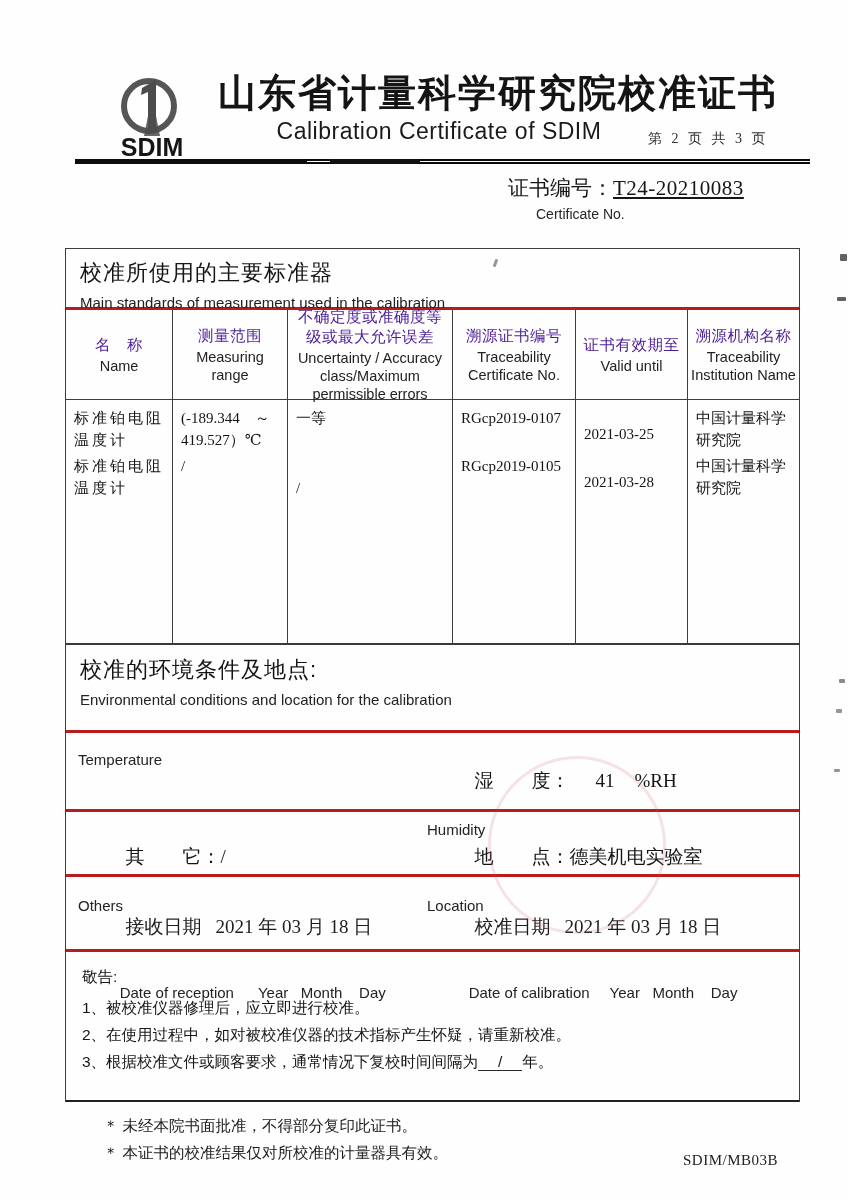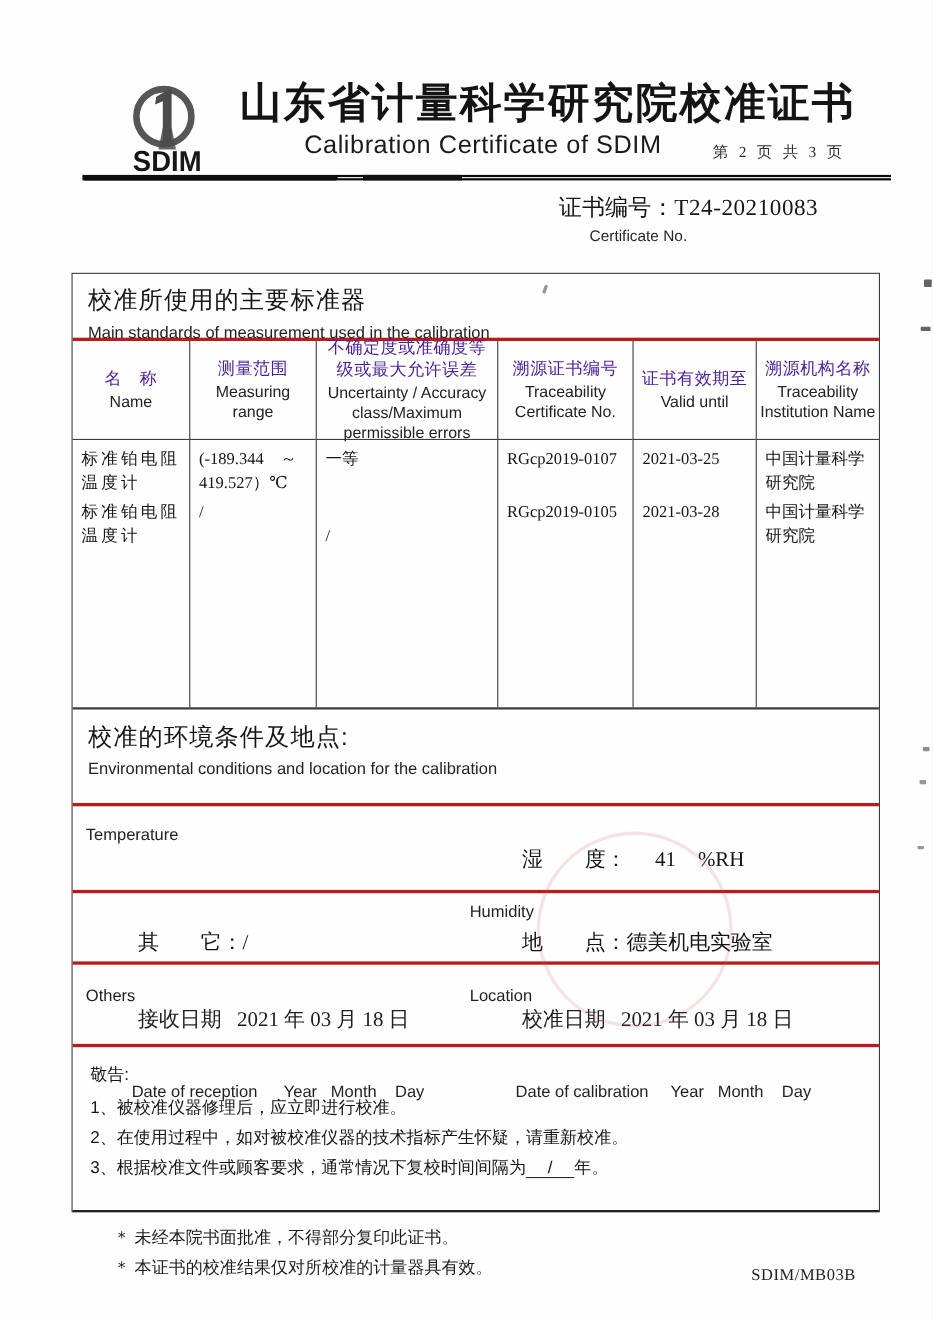--- a/index.html
+++ b/index.html
@@ -31,21 +31,21 @@
   .page-info{
     position:absolute;left:648px;top:130px;width:160px;
     font-size:14px;letter-spacing:3px;color:#2c2c2c;white-space:pre;
   }
   .head-rule{position:absolute;left:75px;top:158px;width:735px;height:7px;}
   .head-rule .dbl{position:absolute;left:0;top:1px;width:100%;height:5px;
     border-top:2px solid #0a0a0a;border-bottom:2px solid #0a0a0a;box-sizing:border-box;}
   .head-rule .smudge{position:absolute;left:0;top:1px;width:232px;height:5px;background:#0d0d0d;border-radius:2px;}
   .head-rule .smudge2{position:absolute;left:255px;top:1px;width:90px;height:5px;background:#111;}
   .cert-line{position:absolute;left:508px;top:174px;font-size:21px;color:#161616;white-space:nowrap;}
-  .cert-line .no{letter-spacing:0.5px;}
+  .cert-line .no{letter-spacing:0.5px;text-decoration:underline;}
   .cert-en{
     position:absolute;left:536px;top:206px;
     font-family:"Liberation Sans","DejaVu Sans",sans-serif;font-size:14px;color:#262626;
   }
   
   .main-box{
     position:absolute;left:65px;top:248px;width:735px;height:854px;
     border:1px solid #3d3d3d;box-sizing:border-box;
   }
   .main-box section{box-sizing:border-box;border-bottom:3px solid #b91c1c;}
@@ -187,21 +187,21 @@
       </div>
       <div class="dcell c">
         <div class="entry" style="margin-bottom:48px;">一等</div>
         <div class="entry">/</div>
       </div>
       <div class="dcell c">
         <div class="entry" style="margin-bottom:26px;">RGcp2019-0107</div>
         <div class="entry">RGcp2019-0105</div>
       </div>
       <div class="dcell c">
-        <div class="entry" style="margin-bottom:26px;">2021-03-25</div>
+        <div class="entry" style="margin-bottom:26px;margin-top:16px;">2021-03-25</div>
         <div class="entry">2021-03-28</div>
       </div>
       <div class="dcell c">
         <div class="entry">中国计量科学研究院</div>
         <div class="entry">中国计量科学研究院</div>
       </div>
     </div>
 
     <section class="sec-env">
       <div class="sec-title-cn">校准的环境条件及地点:</div>

